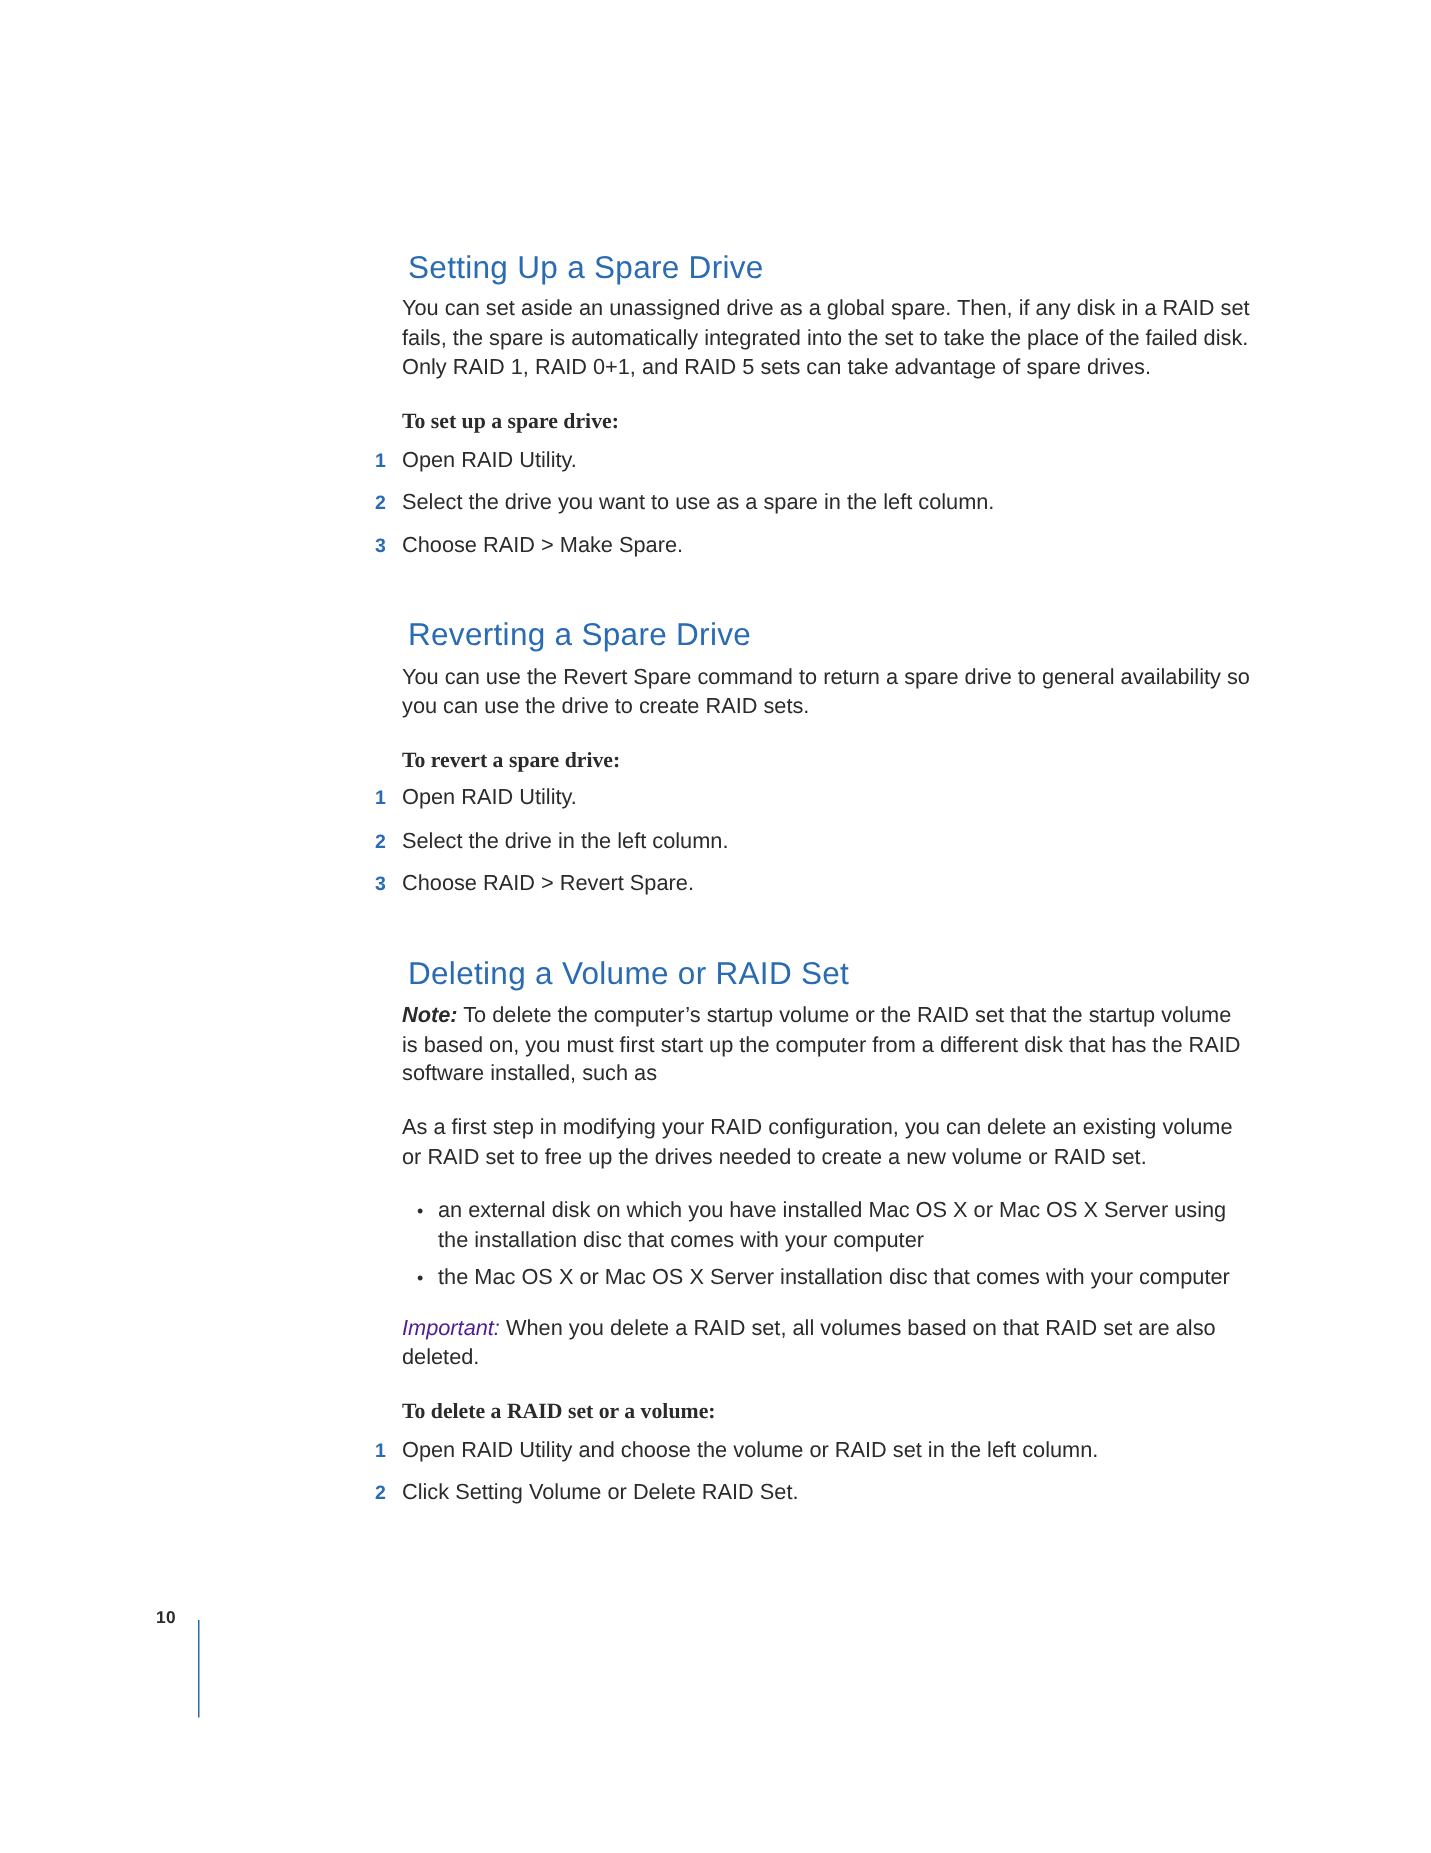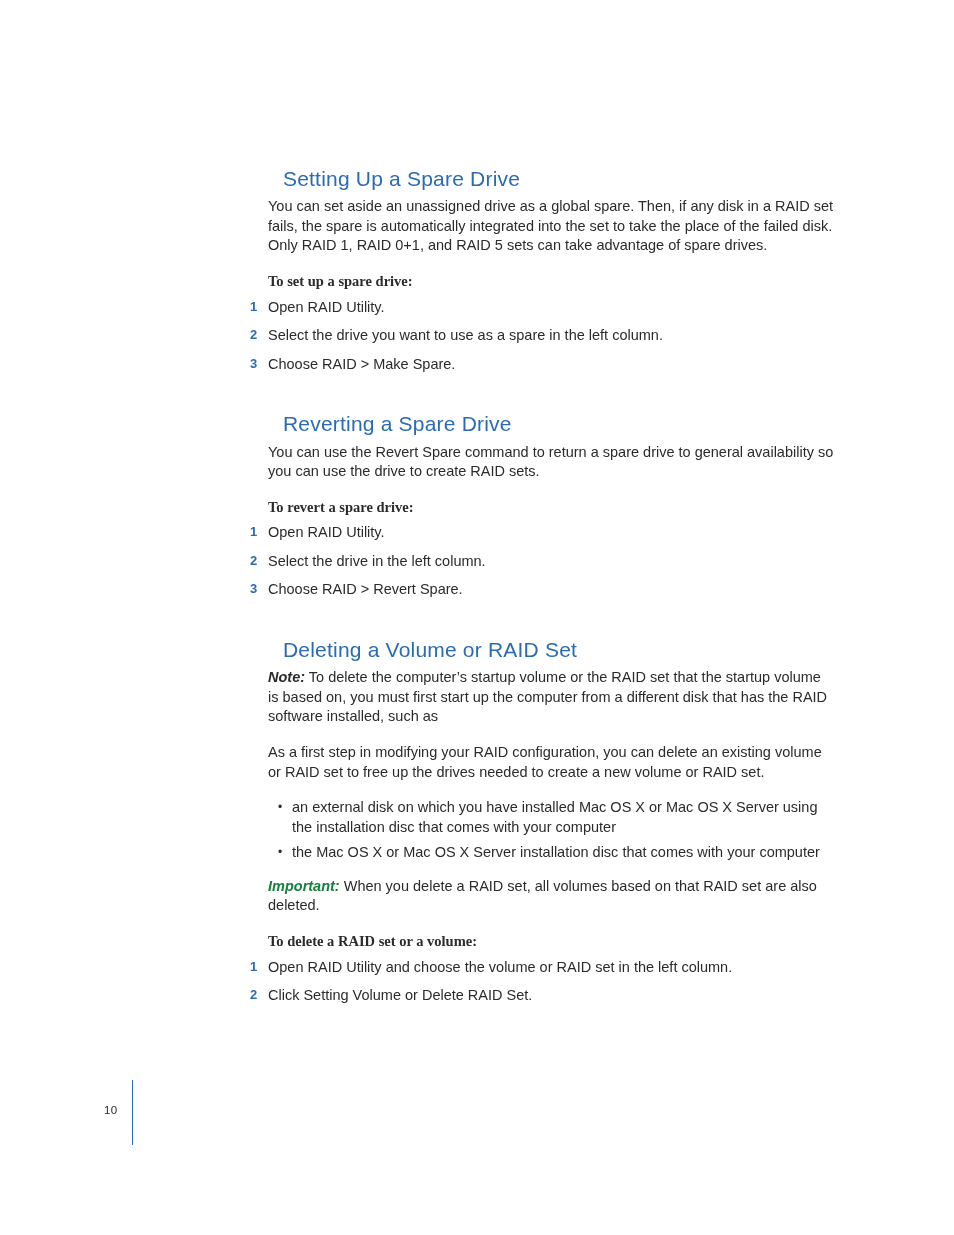--- a/index.html
+++ b/index.html
@@ -14,21 +14,21 @@
   }
   .page {
     padding: 165px 120px 0 268px;
     font-size: 14.5px;
     line-height: 1.35;
   }
   h2 {
     color: #2a6bb3;
     font-weight: 400;
     font-size: 21px;
-    margin: 0 0 4px 15px;
+    margin: 0 0 4px 4px;
     letter-spacing: 0.2px;
   }
   .body-p {
     margin: 0 0 16px 0;
   }
   .task-head {
     font-weight: 700;
     margin: 0 0 6px 0;
     font-family: Liberation Serif, serif;
   }
@@ -45,21 +45,21 @@
   ol.steps li .num {
     position: absolute;
     left: -18px;
     top: 0;
     color: #2a6bb3;
     font-weight: 700;
     font-size: 13px;
   }
   .section { margin-bottom: 36px; }
   .note-label { font-style: italic; font-weight: 700; }
-  .imp-label  { font-style: italic; font-weight: 700; color: #15803d; }
+  .imp-label  { font-style: italic; font-weight: 400; color: #4c1d95; }
   ul.bullets {
     list-style: none;
     margin: 0 0 14px 0;
     padding: 0 0 0 12px;
   }
   ul.bullets li {
     position: relative;
     padding-left: 12px;
     margin-bottom: 6px;
   }
@@ -75,23 +75,22 @@
     left: 132px;
     top: 1080px;
     bottom: 90px;
     border-left: 0.75px solid #2a6bb3;
   }
   .page-num {
     position: absolute;
     left: 104px;
     top: 1073px;
     font-size: 11.5px;
-    font-weight: 400;
+    font-weight: 700;
     letter-spacing: 0.3px;
-    margin-top: 31px;
   }
 </style>
 </head>
 <body>
 
 <div class="page">
 
   <div class="section">
     <h2>Setting Up a Spare Drive</h2>
     <p class="body-p">You can set aside an unassigned drive as a global spare. Then, if any disk in a RAID set fails, the spare is automatically integrated into the set to take the place of the failed disk. Only RAID 1, RAID 0+1, and RAID 5 sets can take advantage of spare drives.</p>

